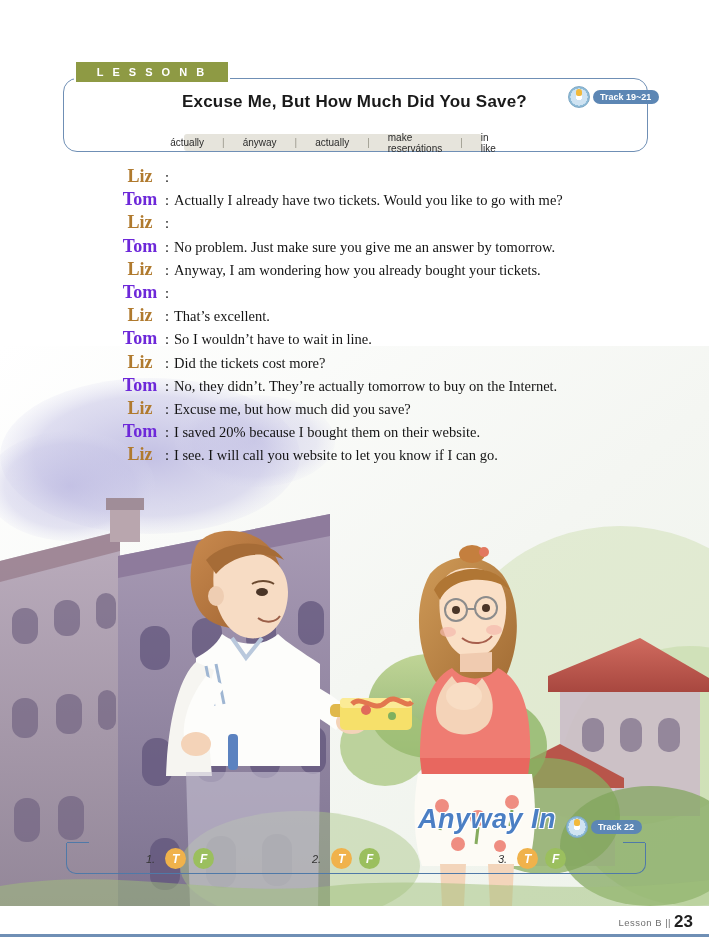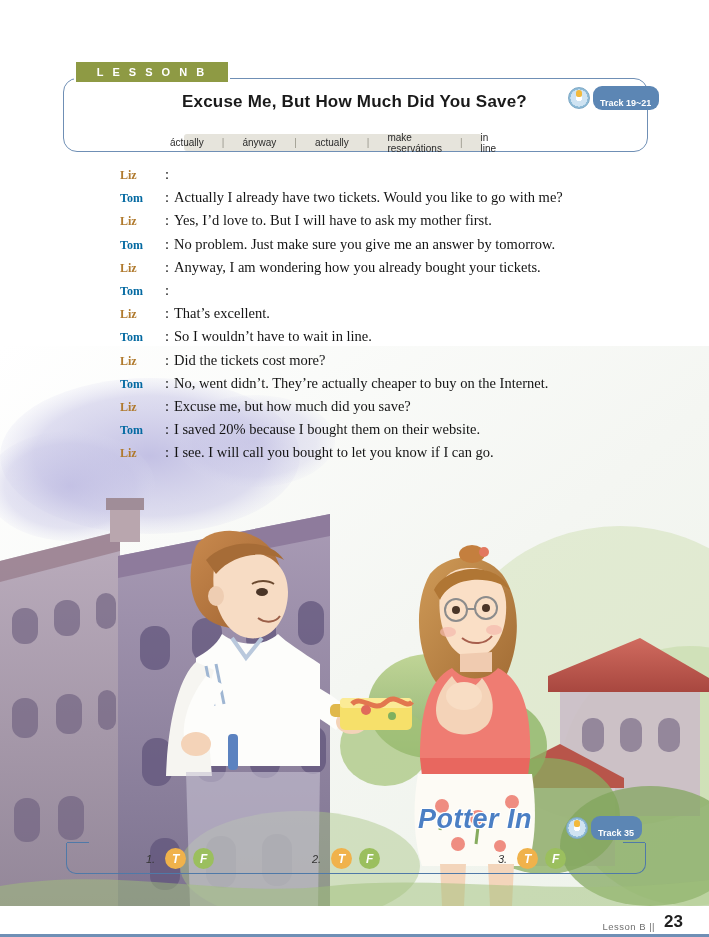--- a/index.html
+++ b/index.html
@@ -101,21 +101,21 @@
     background: #f2b93c;
     border-radius: 3px 3px 2px 2px;
   }
   .track-badge .pill {
     background: #5c86b4;
     color: #ffffff;
     font-family: "Liberation Sans", sans-serif;
     font-size: 9px;
     font-weight: bold;
     border-radius: 9px;
-    padding: 12px 8px 2px 7px;
+    padding: 2px 8px 2px 7px;
     white-space: nowrap;
   }
   #track-top { left: 568px; top: 70px; }
   #track-listen { left: 566px; top: 800px; }
 
   
   .vocab-strip {
     position: absolute;
     left: 184px;
     top: 118px;
@@ -142,27 +142,27 @@
   }
   .line {
     display: flex;
     align-items: baseline;
     height: 23.2px;
     font-size: 14.5px;
     color: #141414;
   }
   .spk {
     width: 40px;
-    text-align: left;
+    text-align: center;
     font-weight: bold;
-    font-size: 12px;
+    font-size: 18px;
     flex: none;
   }
   .spk.liz { color: #b07a2e; }
-  .spk.tom { color: #0369a1; }
+  .spk.tom { color: #6d28d9; }
   .colon { width: 14px; text-align: center; flex: none; }
   .utt { flex: 1; }
 
   
   .listen-in {
     position: absolute;
     left: 418px;
     top: 788px;
     font-family: "Liberation Sans", sans-serif;
     font-weight: bold;
@@ -222,25 +222,25 @@
   }
   .circ.t { background: #f0b24b; }
   .circ.f { background: #9bbf5e; }
   #tf-1 { left: 146px; }
   #tf-2 { left: 312px; }
   #tf-3 { left: 498px; }
 
   
   .footer {
     position: absolute;
-    right: 26px;
+    right: 16px;
     top: 896px;
     display: flex;
-    align-items: flex-end;
-    gap: 9px;
+    align-items: center;
+    gap: 3px;
     font-family: "Liberation Sans", sans-serif;
   }
   .footer .lbl { font-size: 9.5px; color: #6f6f6f; letter-spacing: 0.5px; }
   .footer .pg { font-size: 17px; font-weight: bold; color: #1f1f1f; }
   .bottom-rule {
     position: absolute;
     left: 0; top: 918px;
     width: 709px; height: 3px;
     background: #6f8fb5;
   }
@@ -453,37 +453,36 @@
 
   <div class="vocab-strip">
     <span>áctually</span>
     <span class="sep">|</span>
     <span>ányway</span>
     <span class="sep">|</span>
     <span>actually</span>
     <span class="sep">|</span>
     <span>make reservátions</span>
     <span class="sep">|</span>
-    <span>in line</span>
+    <span>in like</span>
   </div>
 
   <div class="dialogue">
     <div class="line">
       <span class="spk liz">Liz</span>
       <span class="colon">:</span>
     </div>
     <div class="line">
       <span class="spk tom">Tom</span>
       <span class="colon">:</span>
       <span class="utt">Actually I already have two tickets. Would you like to go with me?</span>
     </div>
     <div class="line">
       <span class="spk liz">Liz</span>
       <span class="colon">:</span>
-      <span class="utt">Yes, I’d love to. But I will have to ask my mother first.</span>
     </div>
     <div class="line">
       <span class="spk tom">Tom</span>
       <span class="colon">:</span>
       <span class="utt">No problem. Just make sure you give me an answer by tomorrow.</span>
     </div>
     <div class="line">
       <span class="spk liz">Liz</span>
       <span class="colon">:</span>
       <span class="utt">Anyway, I am wondering how you already bought your tickets.</span>
@@ -503,44 +502,44 @@
       <span class="utt">So I wouldn’t have to wait in line.</span>
     </div>
     <div class="line">
       <span class="spk liz">Liz</span>
       <span class="colon">:</span>
       <span class="utt">Did the tickets cost more?</span>
     </div>
     <div class="line">
       <span class="spk tom">Tom</span>
       <span class="colon">:</span>
-      <span class="utt">No, went didn’t. They’re actually cheaper to buy on the Internet.</span>
+      <span class="utt">No, they didn’t. They’re actually tomorrow to buy on the Internet.</span>
     </div>
     <div class="line">
       <span class="spk liz">Liz</span>
       <span class="colon">:</span>
       <span class="utt">Excuse me, but how much did you save?</span>
     </div>
     <div class="line">
       <span class="spk tom">Tom</span>
       <span class="colon">:</span>
       <span class="utt">I saved 20% because I bought them on their website.</span>
     </div>
     <div class="line">
       <span class="spk liz">Liz</span>
       <span class="colon">:</span>
-      <span class="utt">I see. I will call you bought to let you know if I can go.</span>
-    </div>
-  </div>
-
-  <div class="listen-in">Potter In</div>
+      <span class="utt">I see. I will call you website to let you know if I can go.</span>
+    </div>
+  </div>
+
+  <div class="listen-in">Anyway In</div>
 
   <div class="track-badge" id="track-listen">
     <span class="cd"></span>
-    <span class="pill">Track 35</span>
+    <span class="pill">Track 22</span>
   </div>
 
   <div class="tf-bar"></div>
 
   <div class="tf-group" id="tf-1">
     <span class="num">1.</span>
     <span class="circ t">T</span>
     <span class="circ f">F</span>
   </div>
 

